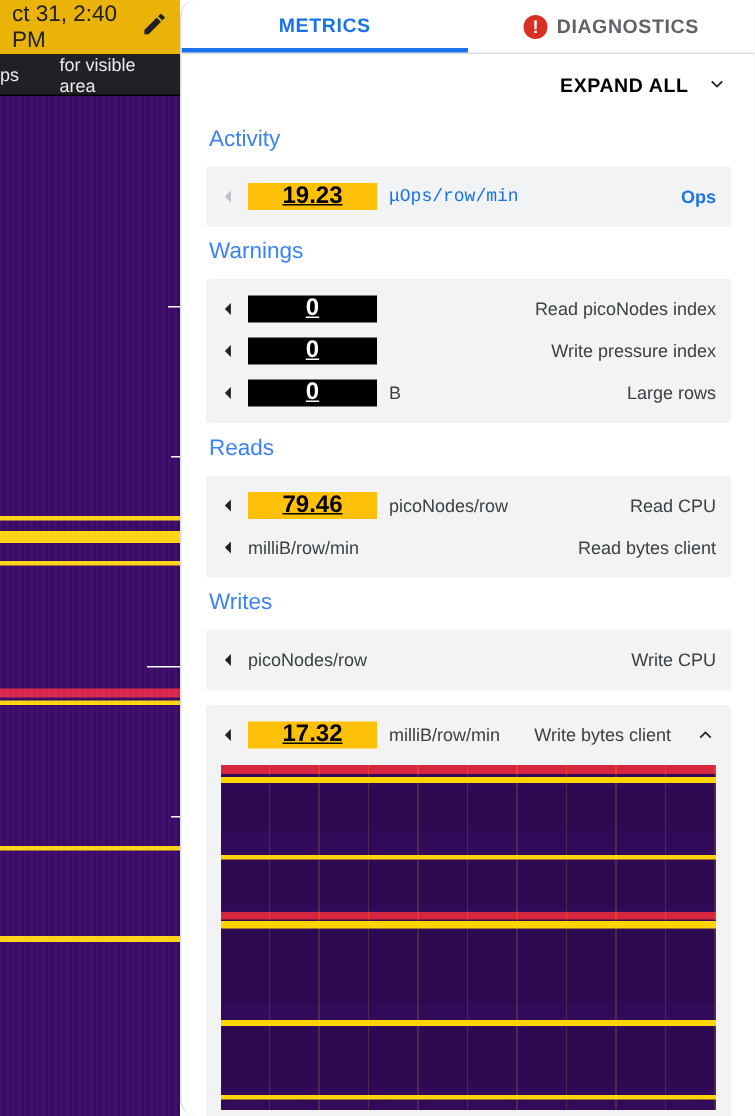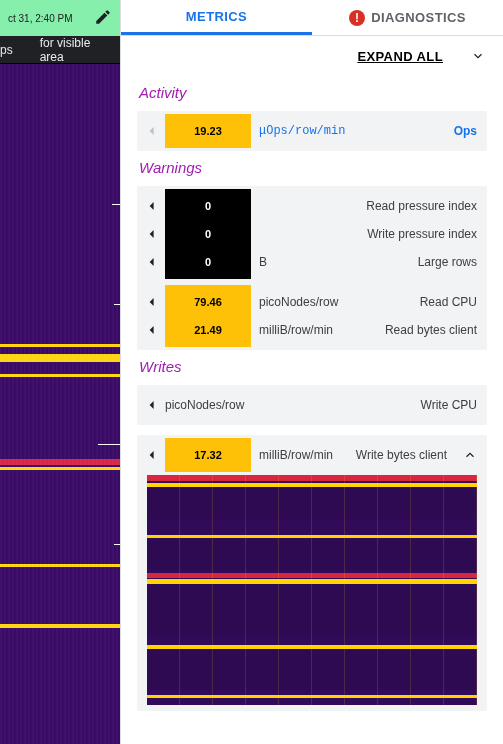--- a/index.html
+++ b/index.html
@@ -10,27 +10,27 @@
   .left-panel {
     width: 120px;
     height: 100%;
     background: #202124;
     color: #fff;
     position: relative;
     flex-shrink: 0;
   }
   .left-topbar {
     height: 36px;
-    background: #86efac;
+    background: #eab308;
     display: flex;
     align-items: center;
     justify-content: space-between;
     padding: 0 8px;
     color: #202124;
-    font-size: 10px;
+    font-size: 15px;
   }
   .edit-icon svg { width: 18px; height: 18px; fill: #202124; }
   .left-subbar {
     height: 28px;
     display: flex;
     align-items: center;
     justify-content: flex-end;
     color: #e8eaed;
     font-size: 12px;
     padding-right: 6px;
@@ -70,20 +70,21 @@
   .heatmap-left .tick.t4 { top:480px;}
 
   
   .right-panel {
     flex: 1;
     height: 100%;
     display: flex;
     flex-direction: column;
     overflow: hidden;
     border-left: 1px solid #dadce0;
+    border-radius: 11px;
   }
   .tabs {
     display: flex;
     height: 36px;
     border-bottom: 1px solid #dadce0;
     align-items: stretch;
     flex-shrink: 0;
   }
   .tab {
     flex: 1;
@@ -108,66 +109,65 @@
 
   .expand-row {
     height: 40px;
     display: flex;
     align-items: center;
     justify-content: flex-end;
     padding-right: 18px;
     font-size: 13px;
     font-weight: 600;
     letter-spacing: 0.4px;
-    gap: 28px;
-    flex-shrink: 0;
-    text-decoration: underline;
+    gap: 12px;
+    flex-shrink: 0;
   }
   .chev { width:14px; height:14px; }
   .chev svg { width:100%; height:100%; stroke:#202124; stroke-width:2; fill:none; }
 
   .content {
     flex: 1;
     overflow-y: auto;
     padding: 0 16px 16px 16px;
   }
   .section-title {
     font-size: 15px;
     font-weight: 400;
-    color: #a21caf;
+    color: #3b82f6;
     margin: 8px 0 10px 2px;
-    font-style: italic;
   }
   .metric-box {
     background: #f1f3f4;
     border-radius: 2px;
     padding: 6px 10px;
   }
   .metric-row {
     display: flex;
     align-items: center;
     height: 28px;
     gap: 8px;
   }
   .arrow-left {
     width: 10px; height: 12px;
     display:flex; align-items:center; justify-content:center;
   }
   .arrow-left svg { width:8px; height:10px; fill:#202124; }
   .arrow-left.muted svg { fill:#bdc1c6; }
   .bar {
     width: 86px;
-    height: 34px;
+    height: 18px;
     display: flex;
     align-items: center;
     justify-content: center;
-    font-size: 11px;
+    font-size: 16px;
     font-weight: 600;
     color: #000;
     flex-shrink: 0;
+    text-decoration: underline;
   }
   .bar.yellow { background:#ffc107; }
   .bar.black  { background:#000; color:#fff; }
   .bar.red    { background:#d7263d; color:#fff; }
   .unit {
     font-size: 12px;
     color: #3c4043;
     flex-shrink: 0;
   }
   .unit.link { color:#1a73e8; font-weight:500;font-family:Liberation Mono, monospace; }
@@ -269,21 +269,21 @@
     <div class="metric-box">
       <div class="metric-row">
         <span class="arrow-left">
             <svg viewBox="0 0 10 12">
               <polygon points="7,1 2,6 7,11"></polygon>
             </svg>
           </span>
         <div class="bar black">0</div>
         <span class="unit"></span>
         <span class="spacer"></span>
-        <span class="right-label">Read pressure index</span>
+        <span class="right-label">Read picoNodes index</span>
       </div>
       <div class="metric-row">
         <span class="arrow-left">
             <svg viewBox="0 0 10 12">
               <polygon points="7,1 2,6 7,11"></polygon>
             </svg>
           </span>
         <div class="bar black">0</div>
         <span class="unit"></span>
         <span class="spacer"></span>
@@ -295,39 +295,39 @@
               <polygon points="7,1 2,6 7,11"></polygon>
             </svg>
           </span>
         <div class="bar black">0</div>
         <span class="unit">B</span>
         <span class="spacer"></span>
         <span class="right-label">Large rows</span>
       </div>
     </div>
 
+    <div class="section-title">Reads</div>
     <div class="metric-box">
       <div class="metric-row">
         <span class="arrow-left">
             <svg viewBox="0 0 10 12">
               <polygon points="7,1 2,6 7,11"></polygon>
             </svg>
           </span>
         <div class="bar yellow">79.46</div>
         <span class="unit">picoNodes/row</span>
         <span class="spacer"></span>
         <span class="right-label">Read CPU</span>
       </div>
       <div class="metric-row">
         <span class="arrow-left">
             <svg viewBox="0 0 10 12">
               <polygon points="7,1 2,6 7,11"></polygon>
             </svg>
           </span>
-        <div class="bar yellow">21.49</div>
         <span class="unit">milliB/row/min</span>
         <span class="spacer"></span>
         <span class="right-label">Read bytes client</span>
       </div>
     </div>
 
     <div class="section-title">Writes</div>
     <div class="metric-box">
       <div class="metric-row">
         <span class="arrow-left">

